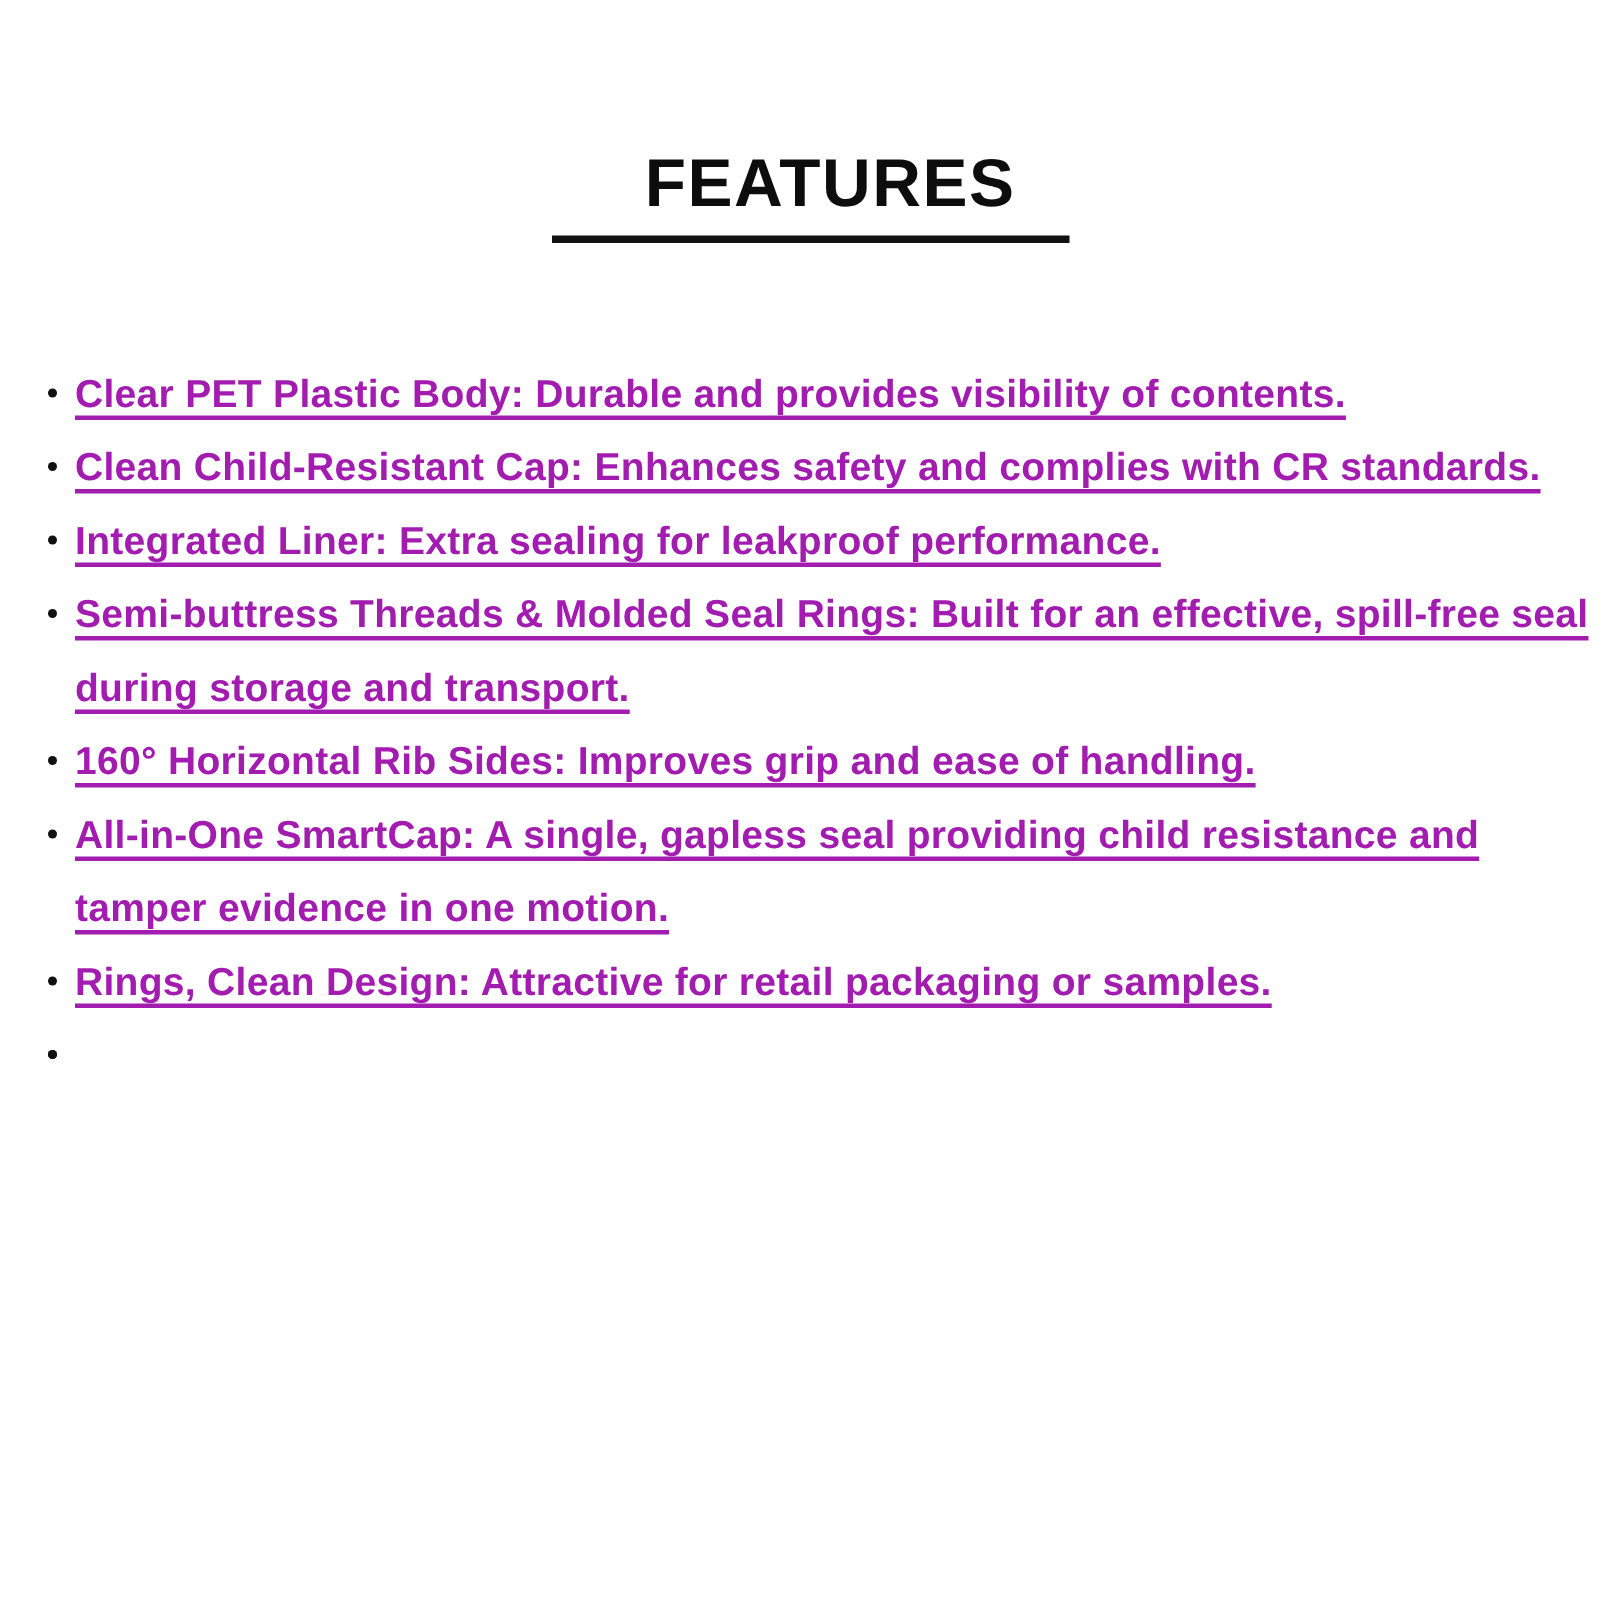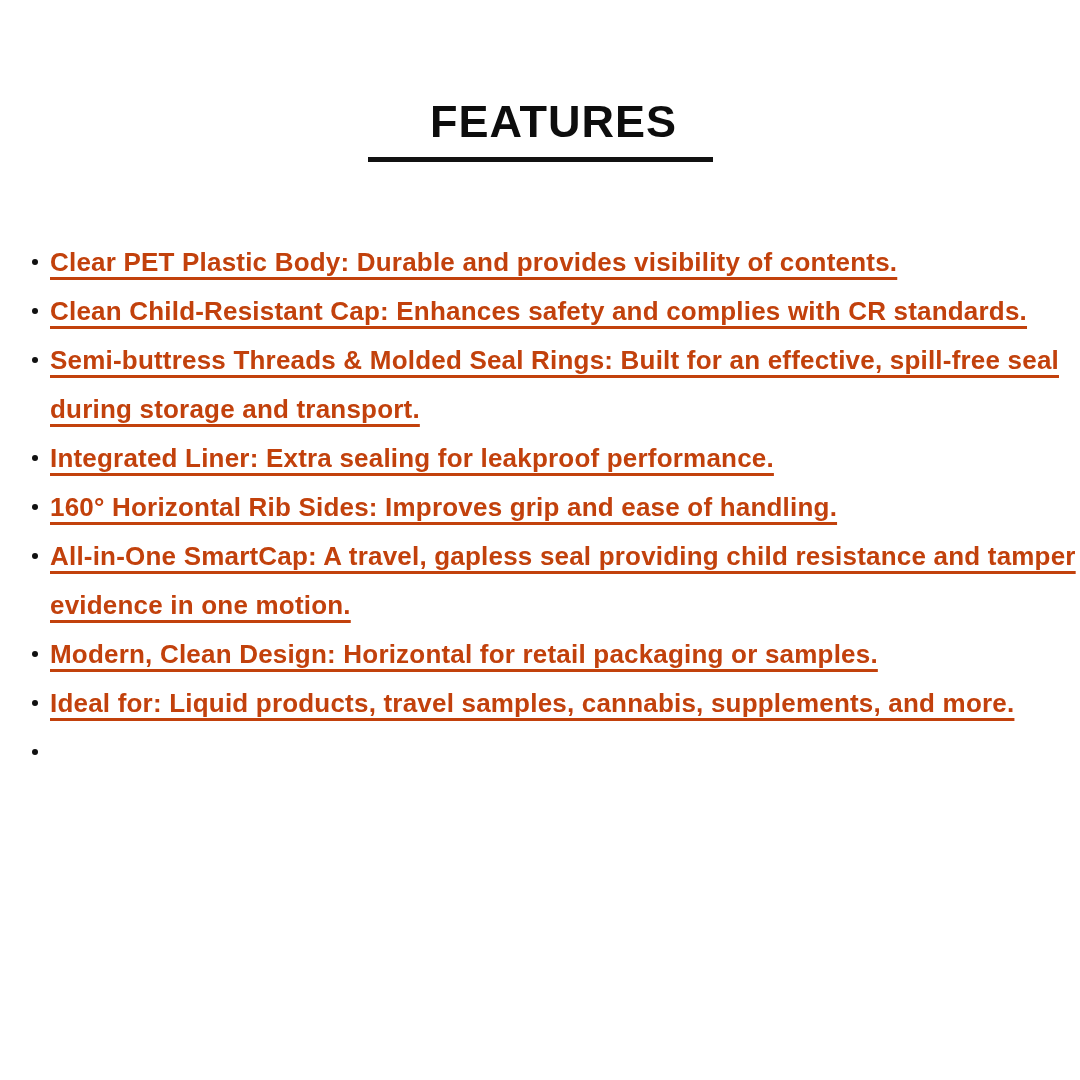--- a/index.html
+++ b/index.html
@@ -39,21 +39,21 @@
   }
   .feature-item {
     position: relative;
     font-size: 26px;
     font-weight: 700;
     line-height: 49px;
     letter-spacing: 0.2px;
     text-decoration: underline;
     text-decoration-thickness: 2.5px;
     text-underline-offset: 6px;
-    color: #c2410c;
+    color: #a21caf;
   }
   .bullet-dot {
     position: absolute;
     left: -18px;
     top: 21px;
     width: 6px;
     height: 6px;
     border-radius: 50%;
     background: #111111;
   }
@@ -70,38 +70,37 @@
   <li class="feature-item">
     <span class="bullet-dot"></span>
     <span>Clear PET Plastic Body: Durable and provides visibility of contents.</span>
   </li>
   <li class="feature-item">
     <span class="bullet-dot"></span>
     <span>Clean Child-Resistant Cap: Enhances safety and complies with CR standards.</span>
   </li>
   <li class="feature-item">
     <span class="bullet-dot"></span>
-    <span>Semi-buttress Threads &amp; Molded Seal Rings: Built for an effective, spill-free seal during storage and transport.</span>
+    <span>Integrated Liner: Extra sealing for leakproof performance.</span>
   </li>
   <li class="feature-item">
     <span class="bullet-dot"></span>
-    <span>Integrated Liner: Extra sealing for leakproof performance.</span>
+    <span>Semi-buttress Threads &amp; Molded Seal Rings: Built for an effective, spill-free seal during storage and transport.</span>
   </li>
   <li class="feature-item">
     <span class="bullet-dot"></span>
     <span>160° Horizontal Rib Sides: Improves grip and ease of handling.</span>
   </li>
   <li class="feature-item">
     <span class="bullet-dot"></span>
-    <span>All-in-One SmartCap: A travel, gapless seal providing child resistance and tamper evidence in one motion.</span>
+    <span>All-in-One SmartCap: A single, gapless seal providing child resistance and tamper evidence in one motion.</span>
   </li>
   <li class="feature-item">
     <span class="bullet-dot"></span>
-    <span>Modern, Clean Design: Horizontal for retail packaging or samples.</span>
+    <span>Rings, Clean Design: Attractive for retail packaging or samples.</span>
   </li>
   <li class="feature-item">
     <span class="bullet-dot"></span>
-    <span>Ideal for: Liquid products, travel samples, cannabis, supplements, and more.</span>
   </li>
   <li class="feature-item">
     <span class="bullet-dot"></span>
   </li>
 </ul>
 
 </body></html>

